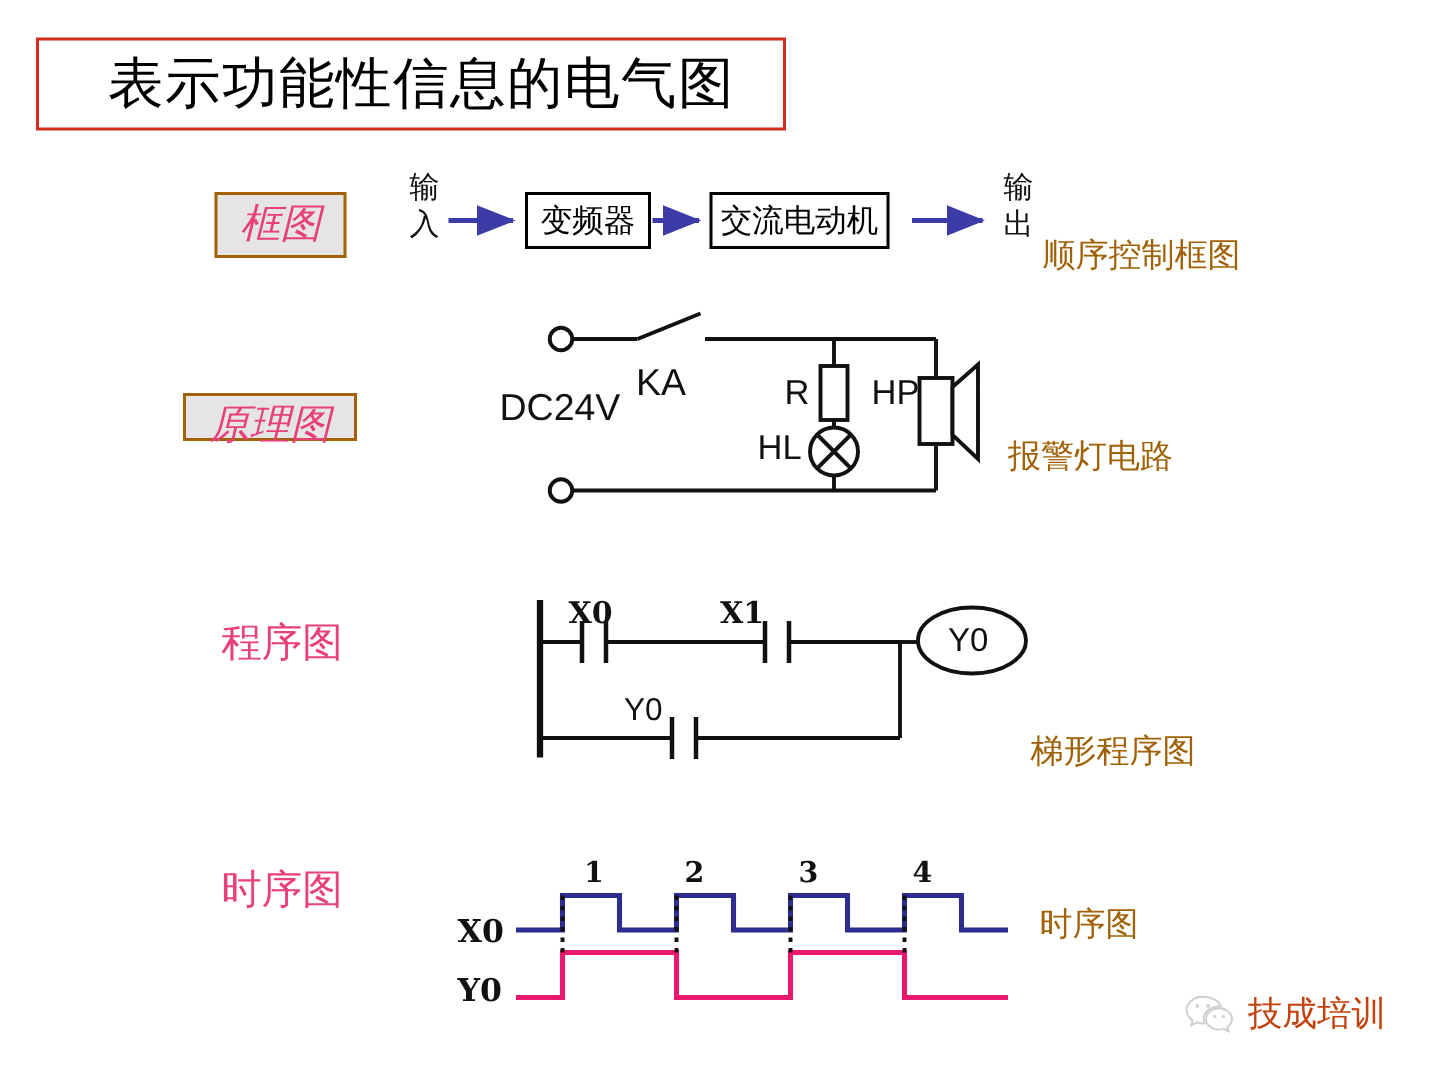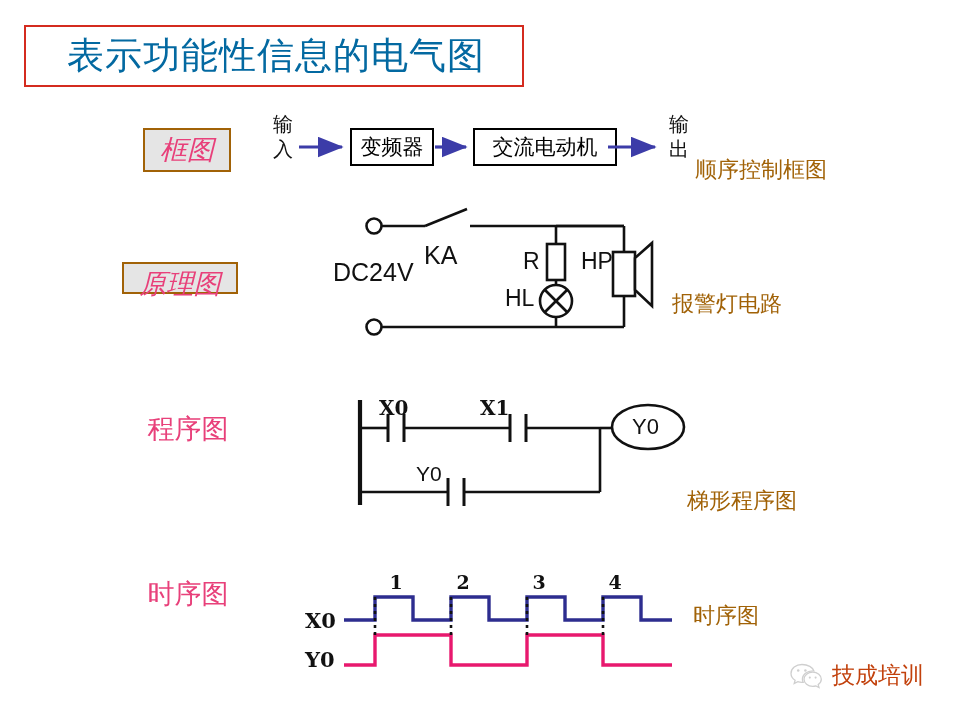--- a/index.html
+++ b/index.html
@@ -27,26 +27,27 @@
     box-sizing: border-box;
     background: #ffffff;
   }
   #title-text {
     position: absolute;
     left: 0;
     top: 0;
     width: 500px;
     height: 58px;
     line-height: 58px;
-    text-align: center;
-    color: #0369a1;
+    text-align: left;
+    color: #000000;
     font-family: "DejaVu Serif", "Liberation Serif", serif;
     font-size: 37px;
     letter-spacing: 1px;
     white-space: nowrap;
+    padding-left: 46px;
   }
 
   
   .cat-label {
     position: absolute;
     color: #e8407a;
     font-family: "DejaVu Serif", "Liberation Serif", serif;
     font-size: 27px;
     white-space: nowrap;
     text-align: center;
@@ -169,21 +170,21 @@
 <div id="title-box">
   <div id="title-text">表示功能性信息的电气图</div>
 </div>
 
 <div class="cat-label cat-boxed" style="left:143px; top:128px; width:88px; height:44px; line-height:40px;">框图</div>
 
 <div class="vtext" style="left:270px; top:112px;">输入</div>
 
 <div class="blk-box" style="left:350px; top:128px; width:84px; height:38px;">变频器</div>
 
-<div class="blk-box" style="left:473px; top:128px; width:144px; height:38px;">交流电动机</div>
+<div class="blk-box" style="left:473px; top:128px; width:120px; height:38px;">交流电动机</div>
 
 <div class="vtext" style="left:666px; top:112px;">输出</div>
 
 <svg class="svg-layer" width="960" height="720">
   <defs>
     <marker id="arrBlue" markerWidth="9" markerHeight="9" refX="7.5" refY="3.2" orient="auto">
       <path d="M0,0 L8,3.2 L0,6.4 z" fill="#3c3ca8"></path>
     </marker>
   </defs>
 

